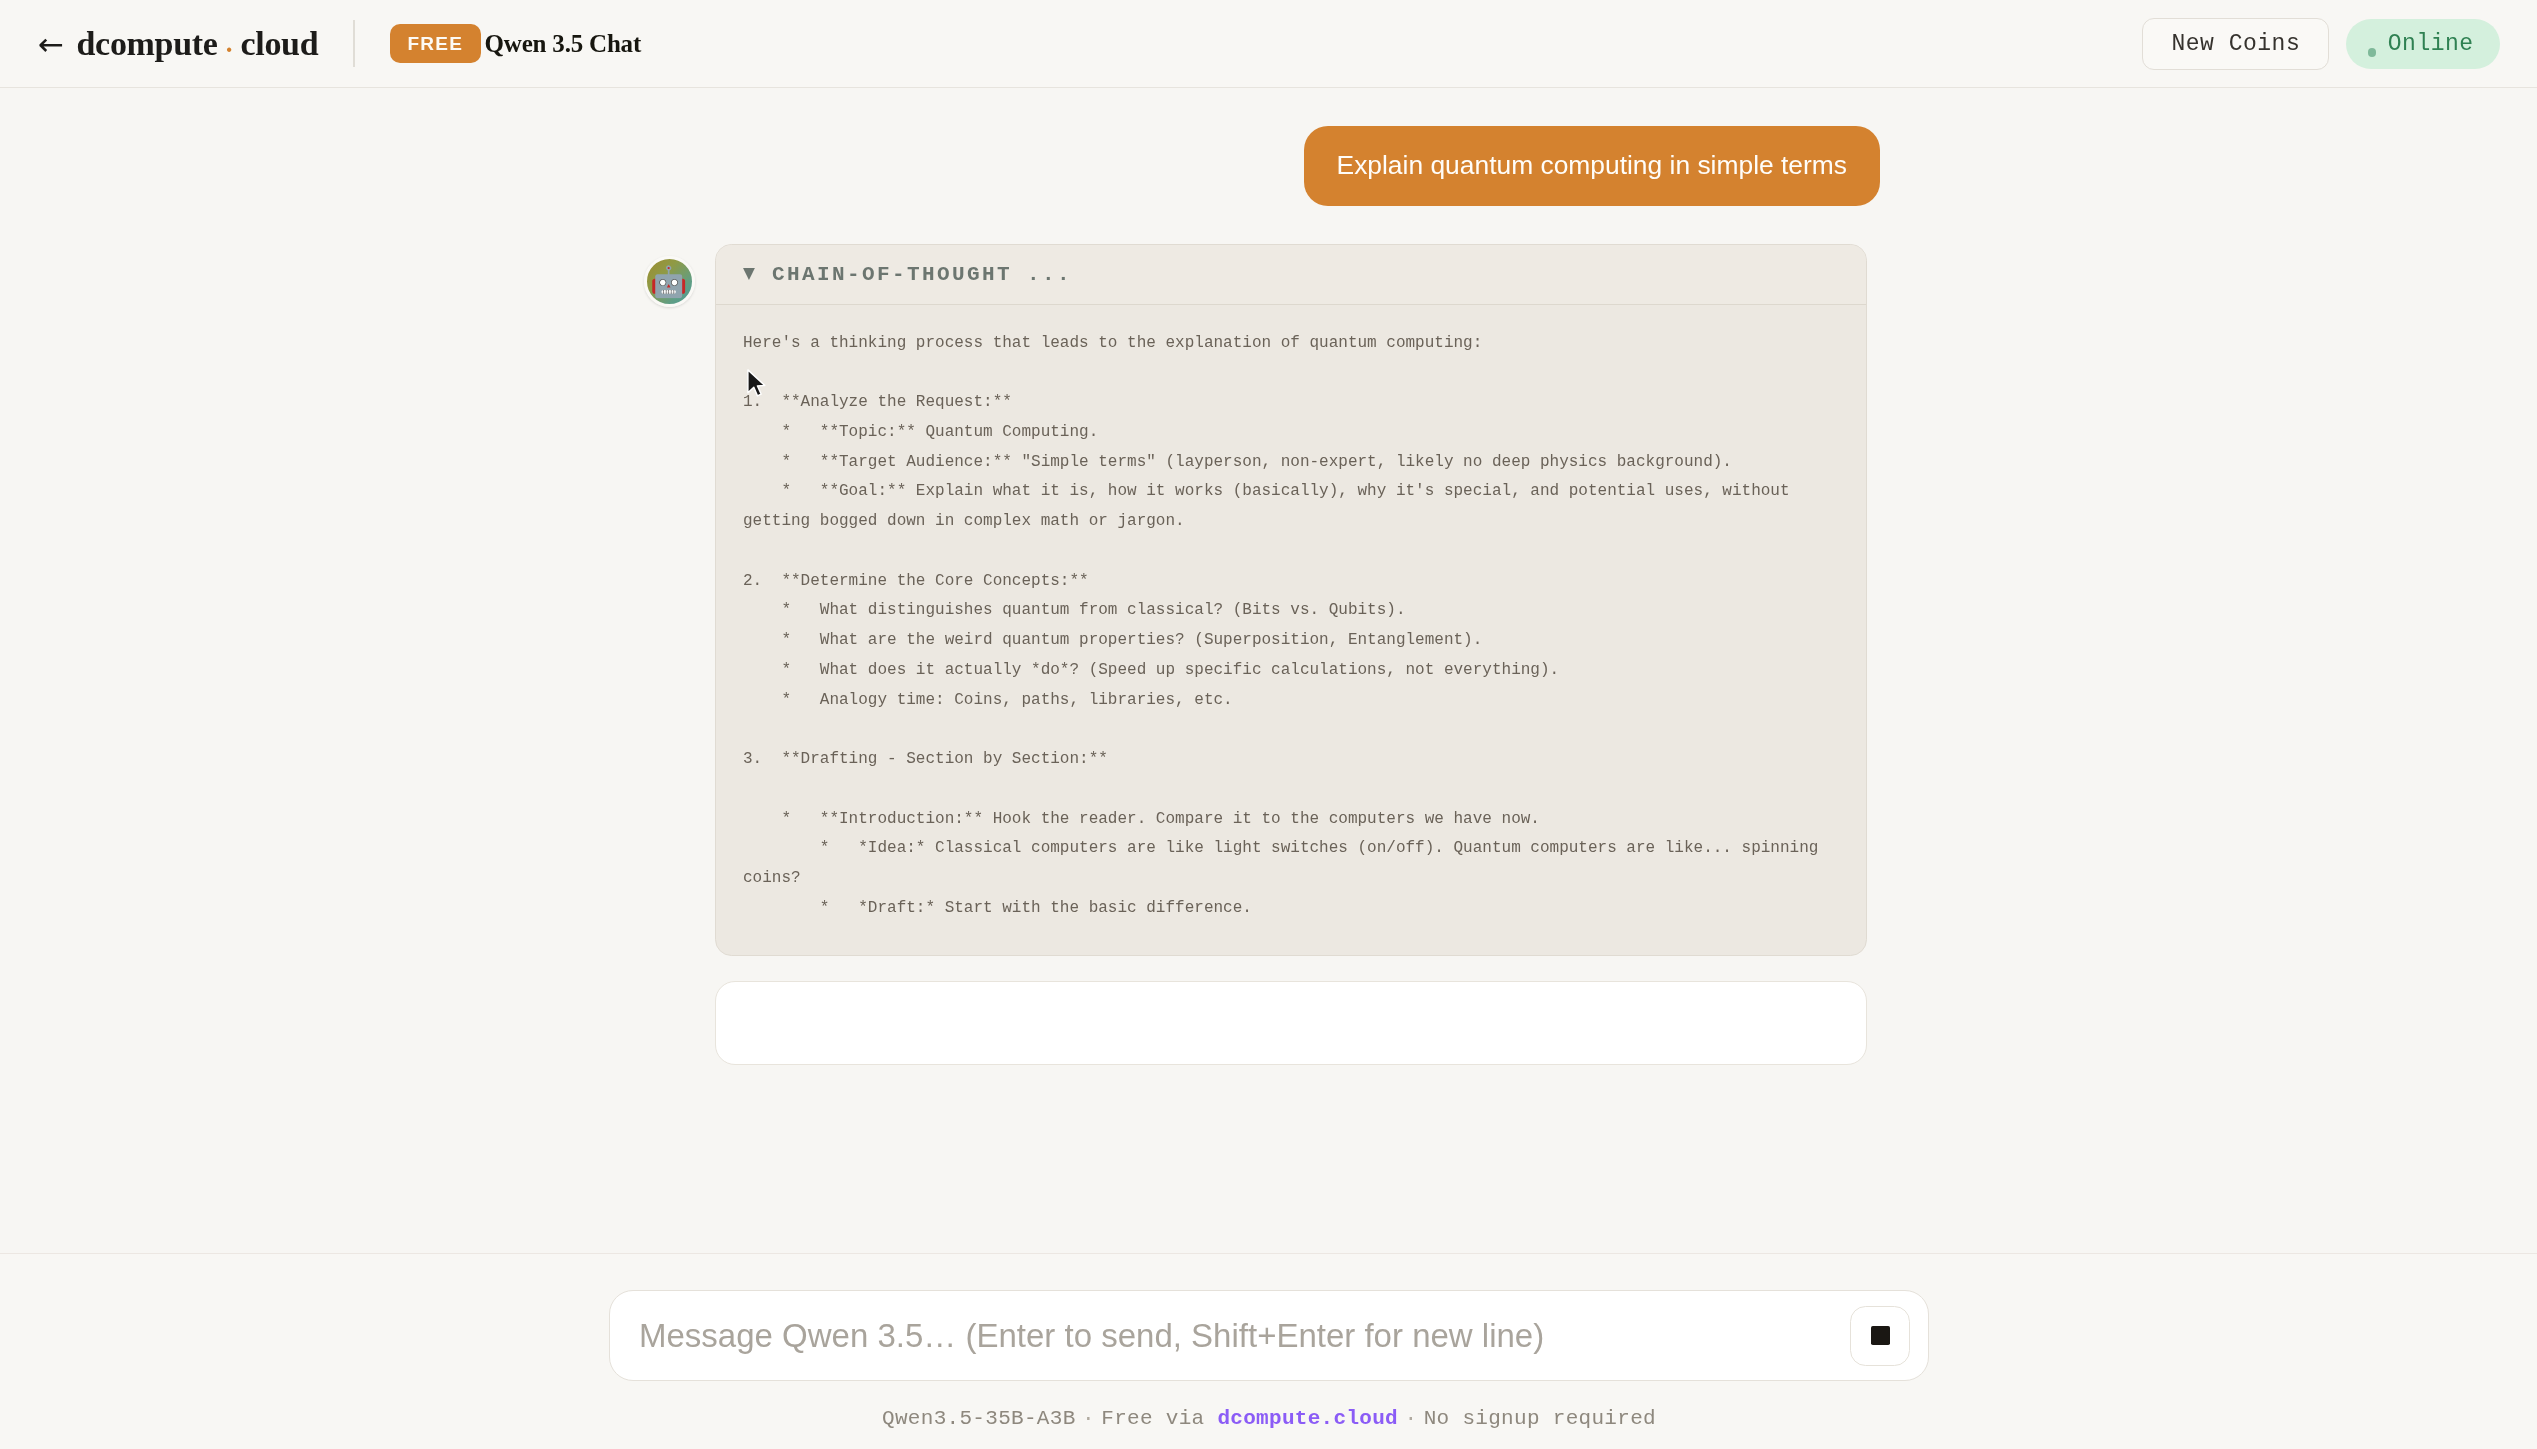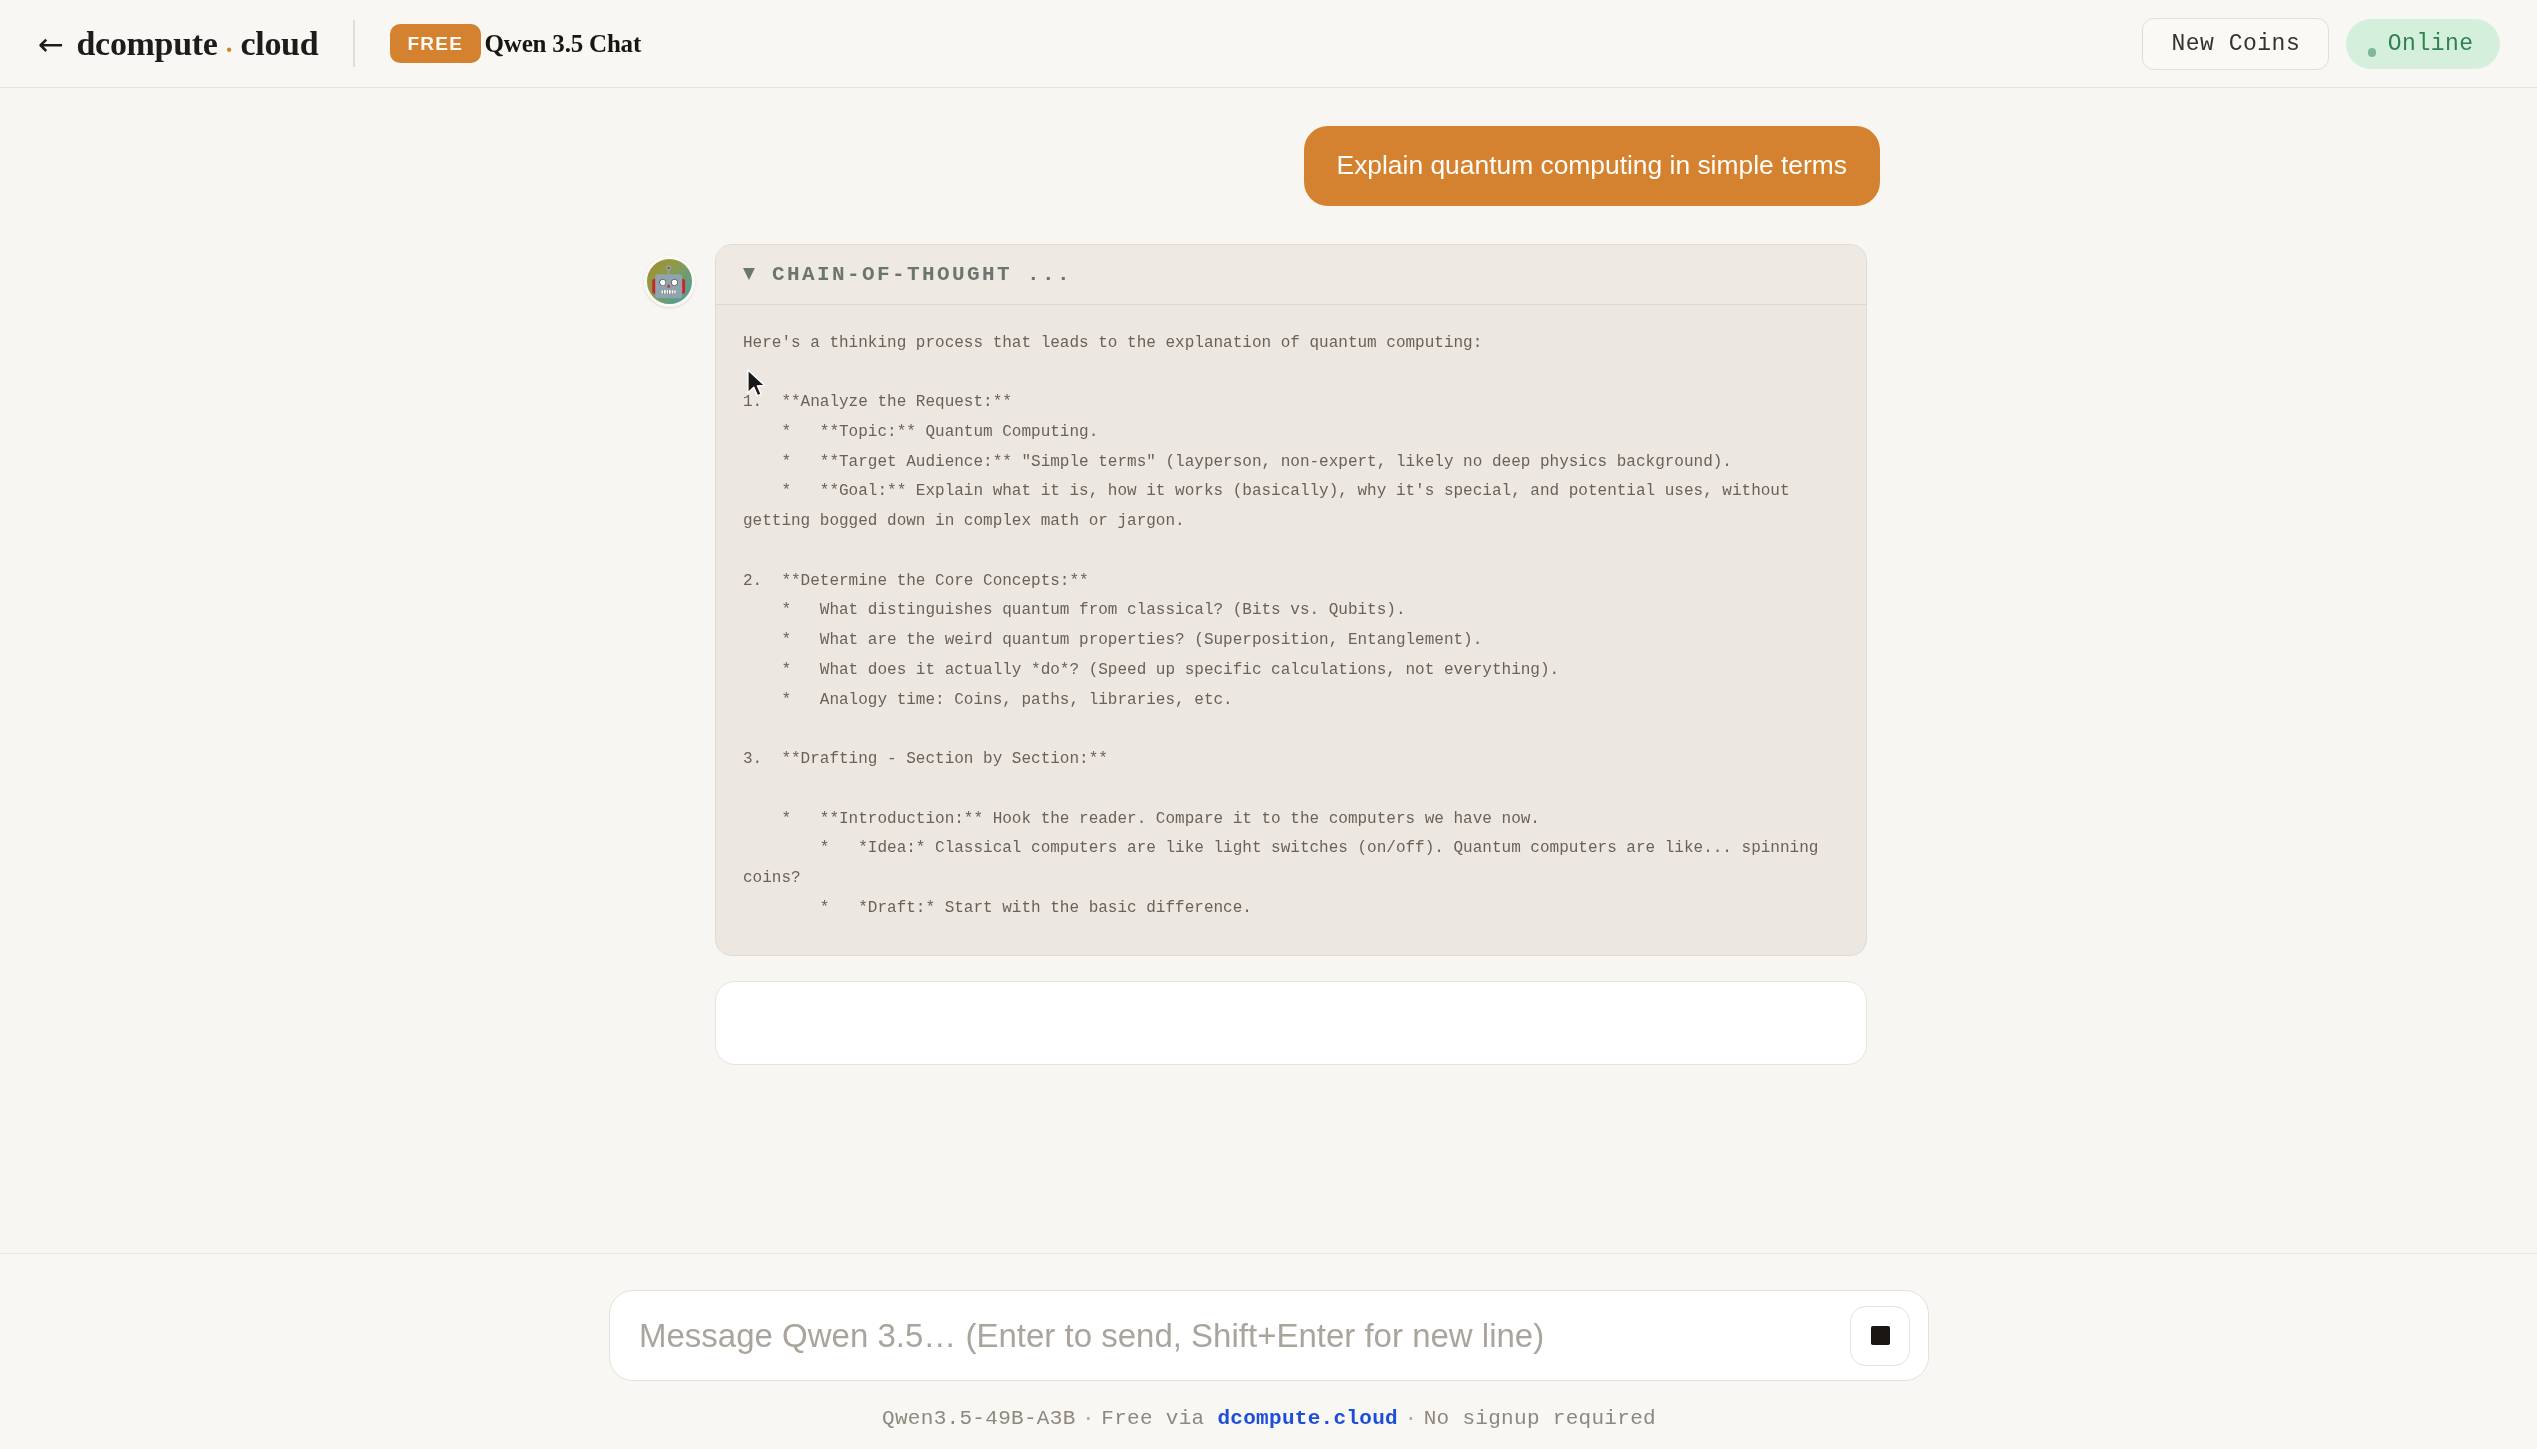--- a/index.html
+++ b/index.html
@@ -271,21 +271,21 @@
     border-radius: 1.8px;
   }
 
   .footer-note {
     margin-top: 25.5px;
     font-family: "Liberation Mono", monospace;
     font-size: 21px;
     color: #8e887e;
     letter-spacing: 0.3px;
   }
-  .footer-note .link { color: #1d4ed8; font-weight: bold; cursor: pointer; }
+  .footer-note .link { color: #8b5cf6; font-weight: bold; cursor: pointer; }
   .footer-note .sep { padding: 0 6.4px; color: #b0aaa0; }
 
   
   .cursor {
     position: absolute;
     left: 746px;
     top: 369px;
     width: 22px; height: 31px;
     pointer-events: none;
     z-index: 50;
@@ -365,21 +365,21 @@
 
 <div class="composer-wrap">
   <div class="composer">
     <input class="composer-input" type="text" placeholder="Message Qwen 3.5… (Enter to send, Shift+Enter for new line)" style="">
     <div class="stop-btn">
       <div class="stop-square"></div>
     </div>
   </div>
 
   <div class="footer-note">
-    <span>Qwen3.5-49B-A3B</span><span class="sep">·</span><span>Free via</span>
+    <span>Qwen3.5-35B-A3B</span><span class="sep">·</span><span>Free via</span>
     <span class="link">dcompute.cloud</span><span class="sep">·</span><span>No signup required</span>
   </div>
 </div>
 
 <svg class="cursor" viewBox="0 0 24 34">
   <path d="M2 1 L2 26 L8.5 20 L12.5 29.5 L16.5 27.5 L12.5 18.5 L20.5 18 Z" fill="#181818" stroke="#ffffff" stroke-width="1.6" stroke-linejoin="round"></path>
 </svg>
 
 
 </body></html>

